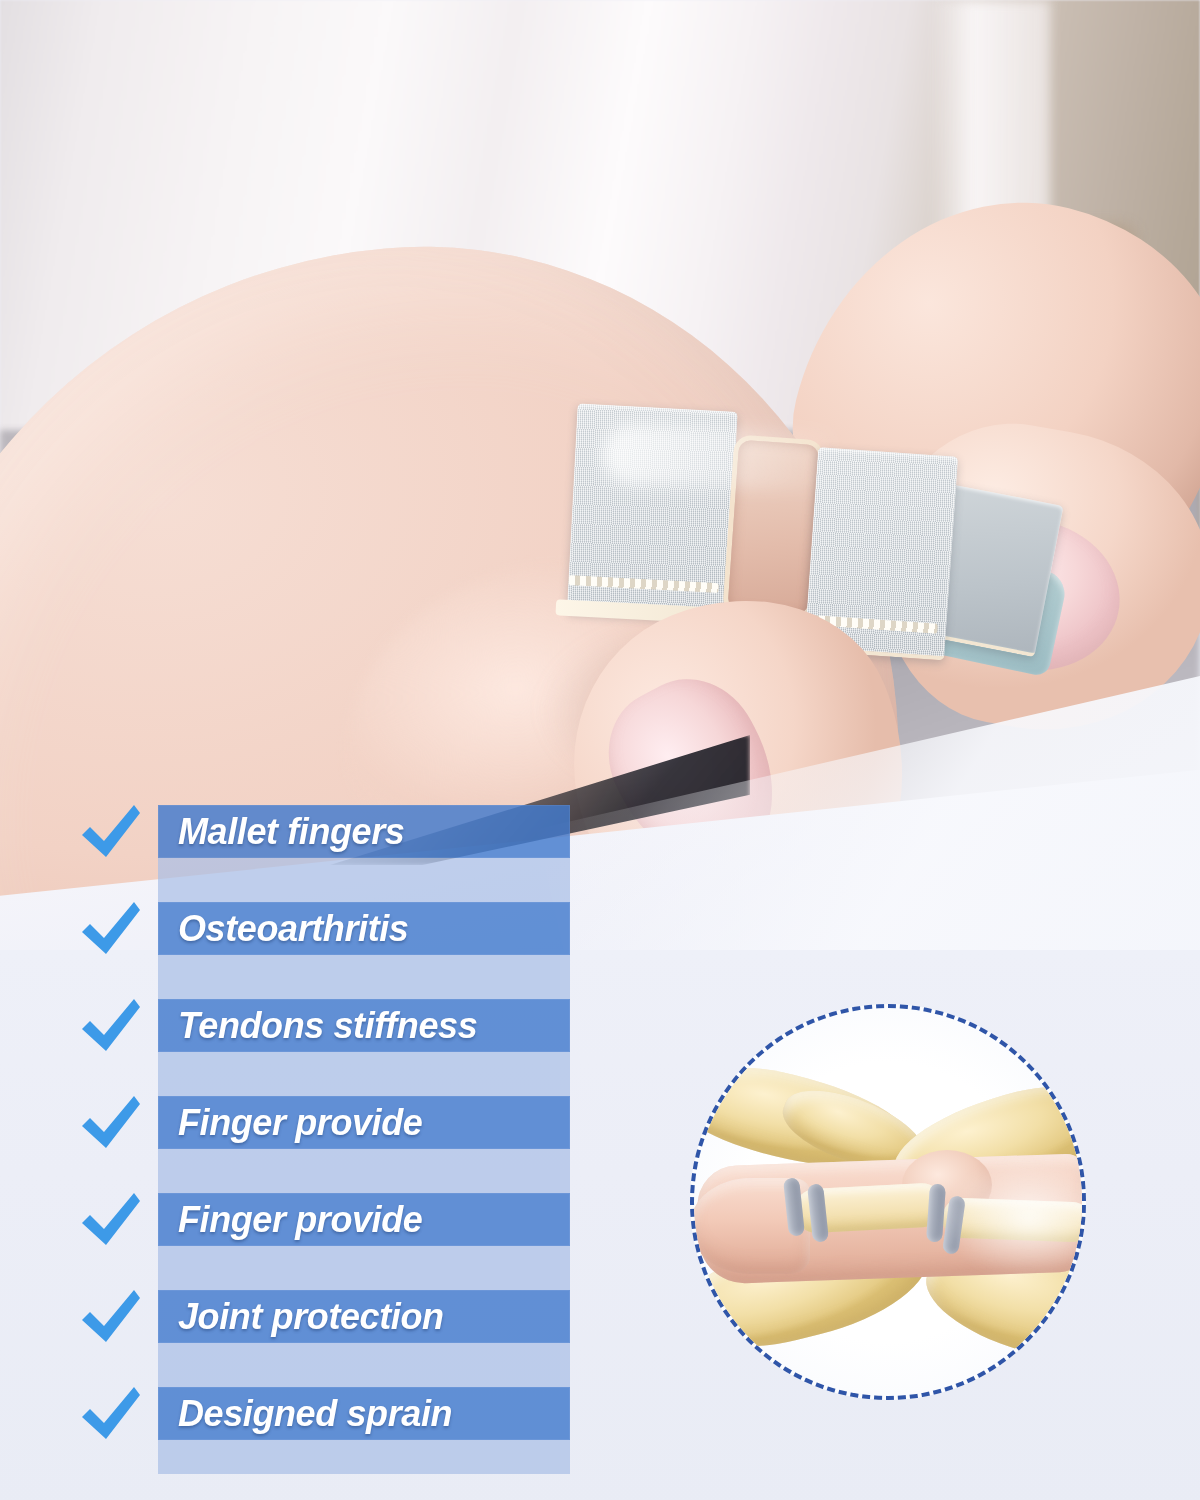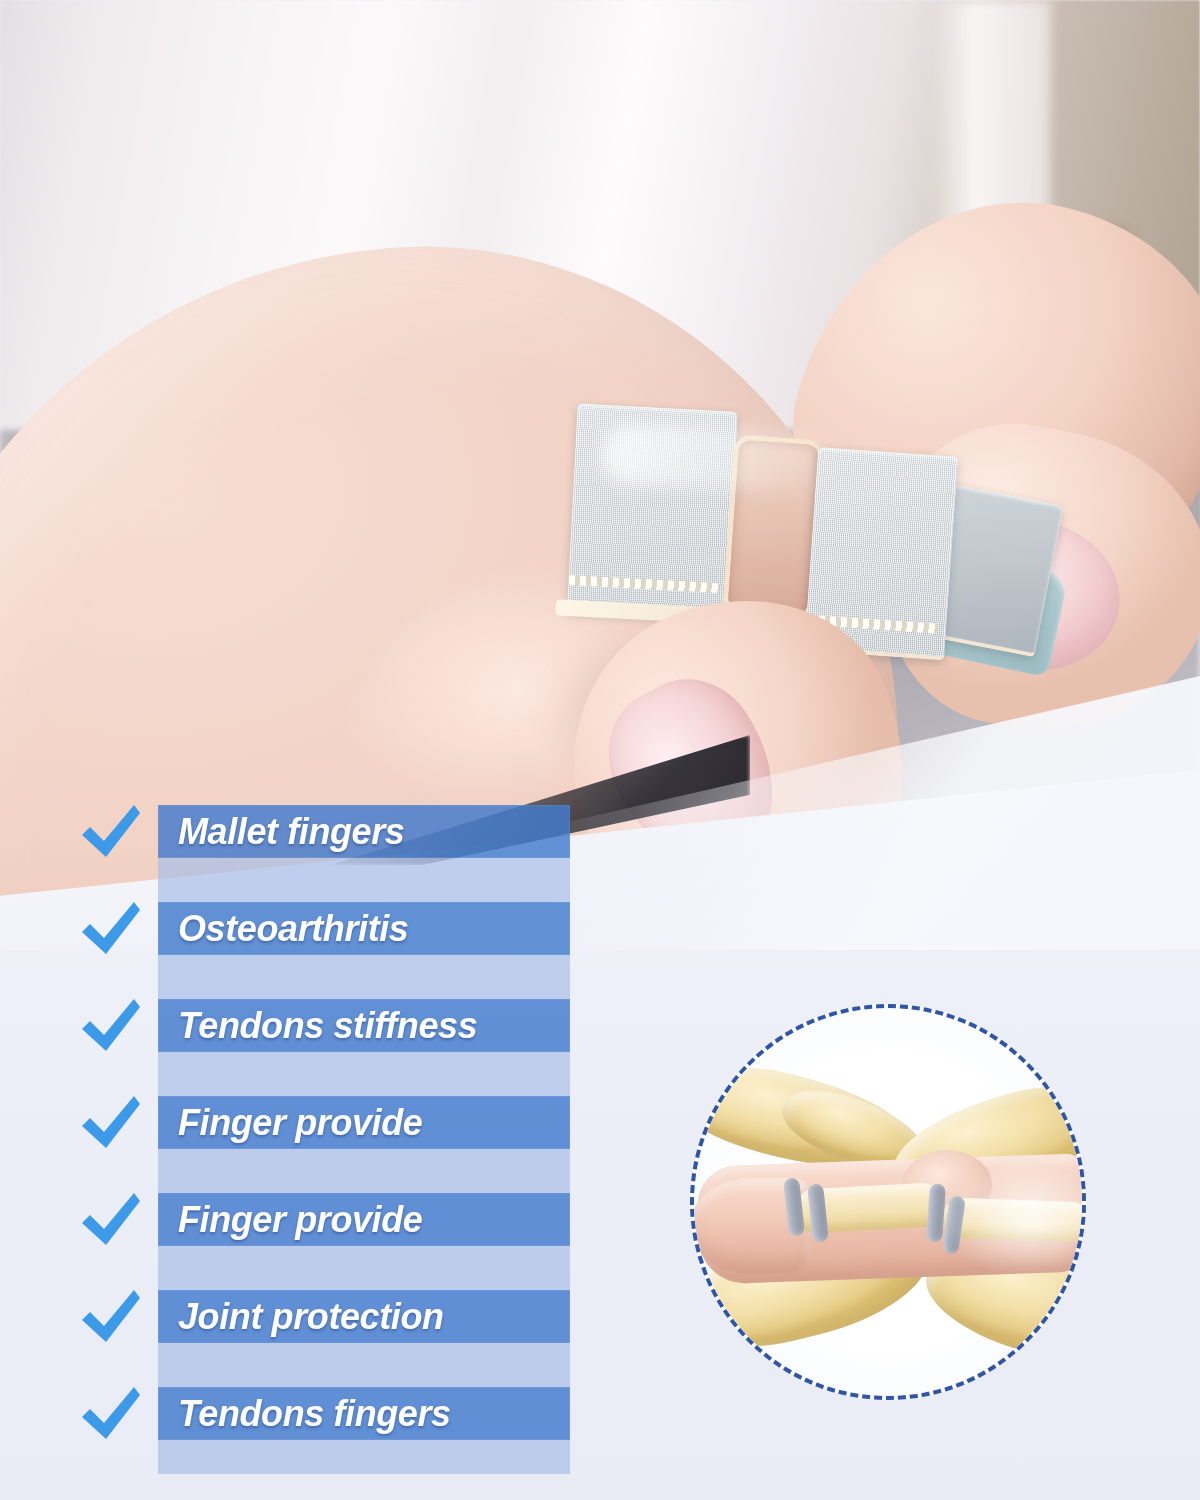--- a/index.html
+++ b/index.html
@@ -391,21 +391,21 @@
     </div>
     <div class="gapbar" style="top:1343px"></div>
 
     <div class="row" style="top:1387px">
       <span class="tick">
         <svg viewBox="0 0 66 58" width="66" height="58" aria-hidden="true">
           <path d="M4 32 L12 24 L26 38 L56 2 L62 10 L28 54 Z" fill="#3d9ae8"></path>
         </svg>
       </span>
       <div class="bar">
-        <span class="bar-label">Tendons fingers</span>
+        <span class="bar-label">Designed sprain</span>
       </div>
     </div>
     <div class="gapbar" style="top:1440px;height:34px"></div>
   </div>
 
   <div class="circle-wrap">
     <div class="ill">
       <div class="bone bone-tl"></div>
       <div class="bone bone-tl2"></div>
       <div class="bone bone-tr"></div>

